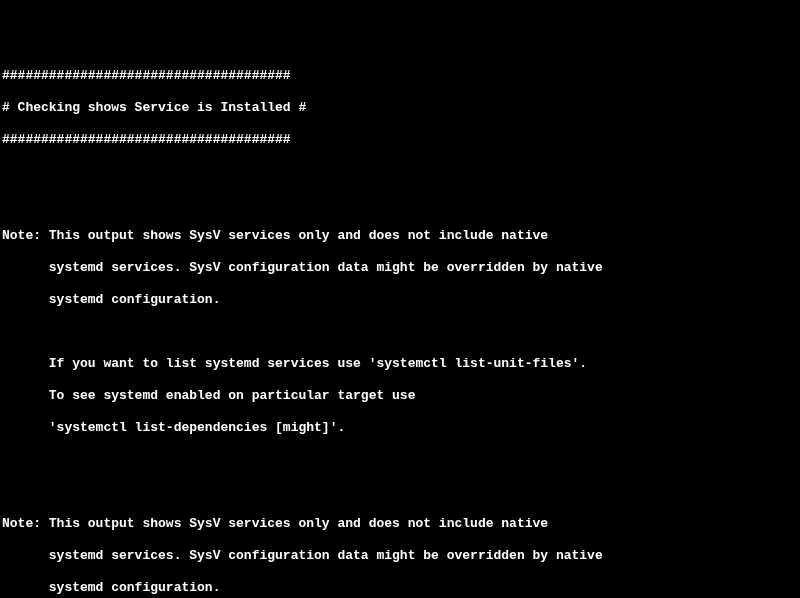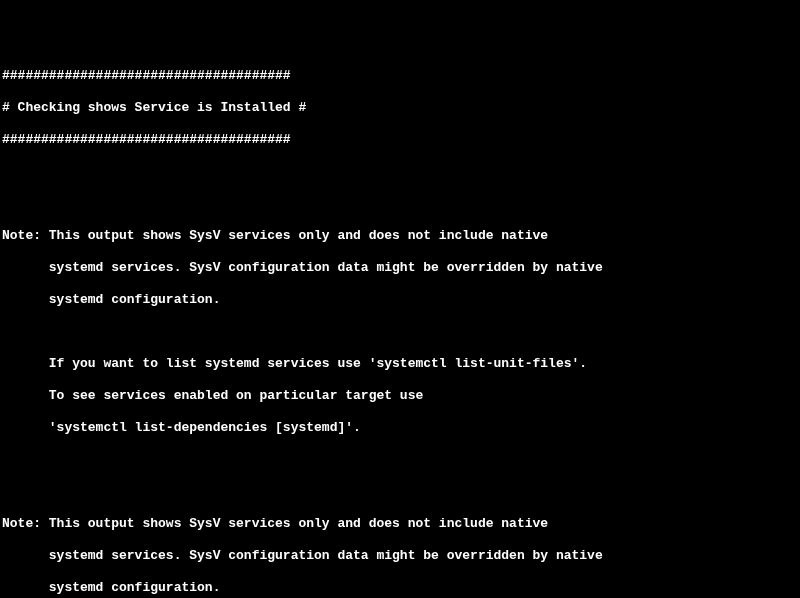--- a/index.html
+++ b/index.html
@@ -26,22 +26,22 @@
 <div class="line">#####################################</div>
 <div class="line"># Checking shows Service is Installed #</div>
 <div class="line">#####################################</div>
 <div class="line"> </div>
 <div class="line"> </div>
 <div class="line">Note: This output shows SysV services only and does not include native</div>
 <div class="line">      systemd services. SysV configuration data might be overridden by native</div>
 <div class="line">      systemd configuration.</div>
 <div class="line"> </div>
 <div class="line">      If you want to list systemd services use 'systemctl list-unit-files'.</div>
-<div class="line">      To see services enabled on particular target use</div>
-<div class="line">      'systemctl list-dependencies [systemd]'.</div>
+<div class="line">      To see systemd enabled on particular target use</div>
+<div class="line">      'systemctl list-dependencies [might]'.</div>
 <div class="line"> </div>
 <div class="line"> </div>
 <div class="line">Note: This output shows SysV services only and does not include native</div>
 <div class="line">      systemd services. SysV configuration data might be overridden by native</div>
 <div class="line">      systemd configuration.</div>
 
 
 
 
 

